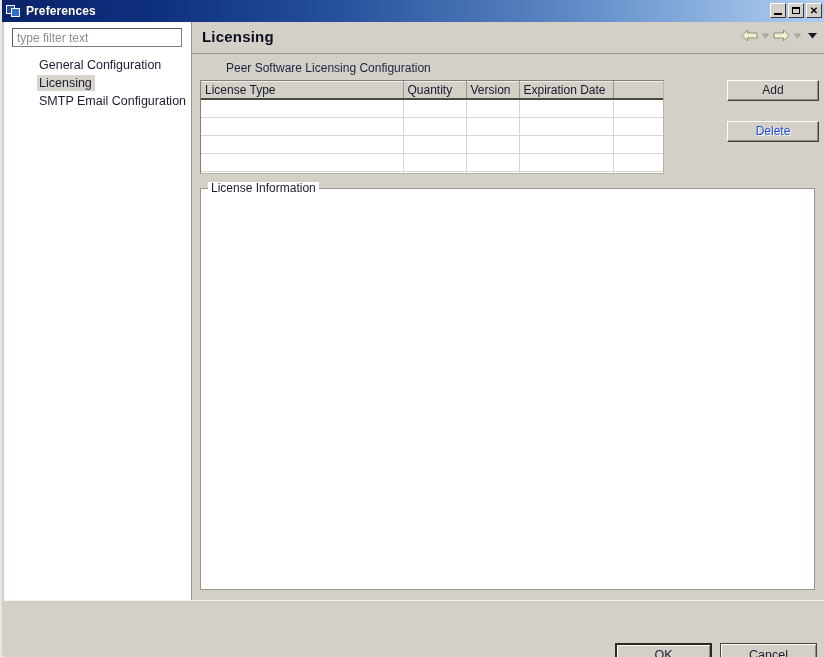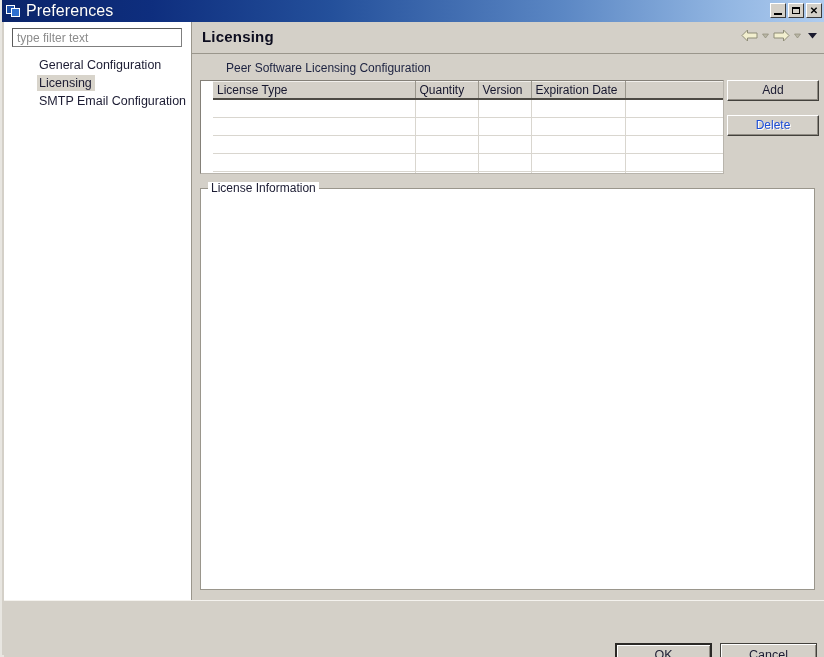--- a/index.html
+++ b/index.html
@@ -58,22 +58,22 @@
   .title-icon .sq2 {
     position: absolute;
     left: 5px; top: 5px;
     width: 9px; height: 9px;
     background: #2d6fd0;
     border: 1px solid #ffffff;
     box-sizing: border-box;
   }
   .title-text {
     color: #ffffff;
-    font-size: 16px;
-    font-weight: normal;
+    font-size: 12px;
+    font-weight: bold;
     letter-spacing: 0.1px;
     text-shadow: 0 0 1px rgba(0,0,0,0.4);
     white-space: nowrap;
   }
   .title-btns {
     position: absolute;
     right: 4px;
     top: 3px;
     display: flex;
     gap: 2px;
@@ -238,29 +238,28 @@
     font-size: 12px;
     color: #1c2240;
     white-space: nowrap;
     margin-left: 24px;
   }
 
   
   .table-wrap {
     position: absolute;
     left: 8px; top: 58px;
-    width: 524px;
+    width: 464px;
     height: 94px;
     background: #ffffff;
     border: 1px solid #848078;
     border-right-color: #b8b4ac;
     border-bottom-color: #b8b4ac;
     box-sizing: border-box;
     overflow: hidden;
-    padding-left: 12px;
   }
   .tbl {
     border-collapse: collapse;
     table-layout: fixed;
     width: 100%;
     font-size: 12px;
   }
   .tbl th {
     height: 16px;
     background: #d4d0c8;
@@ -301,21 +300,21 @@
     font-family: "Liberation Sans", sans-serif;
     background: #d4d0c8;
     color: #1c1c33;
     border-top: 1px solid #ffffff;
     border-left: 1px solid #ffffff;
     border-right: 1px solid #43413c;
     border-bottom: 1px solid #43413c;
     box-shadow: inset -1px -1px 0 #908c84;
     box-sizing: border-box;
     cursor: default;
-    margin-bottom: 14px;
+    margin-bottom: 20px;
     padding: 0;
   }
   .btn.disabled {
     color: #1d4ed8;
     text-shadow: 1px 1px 0 #ffffff;
   }
 
   
   .groupbox {
     position: absolute;

